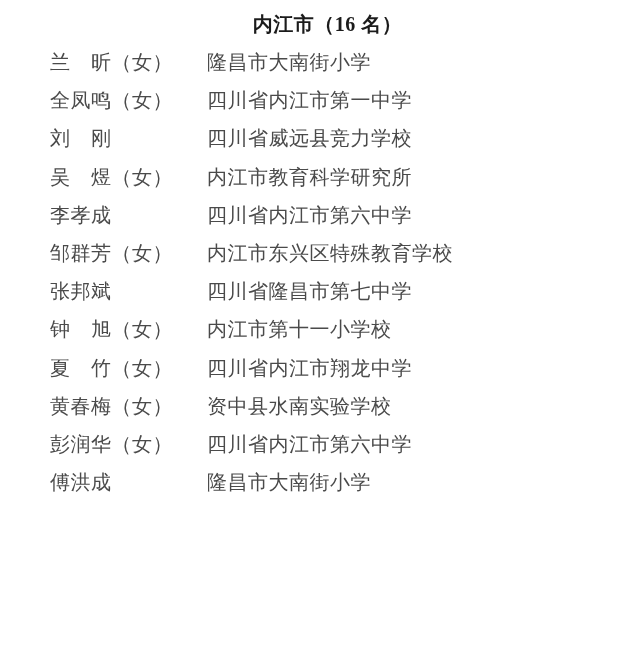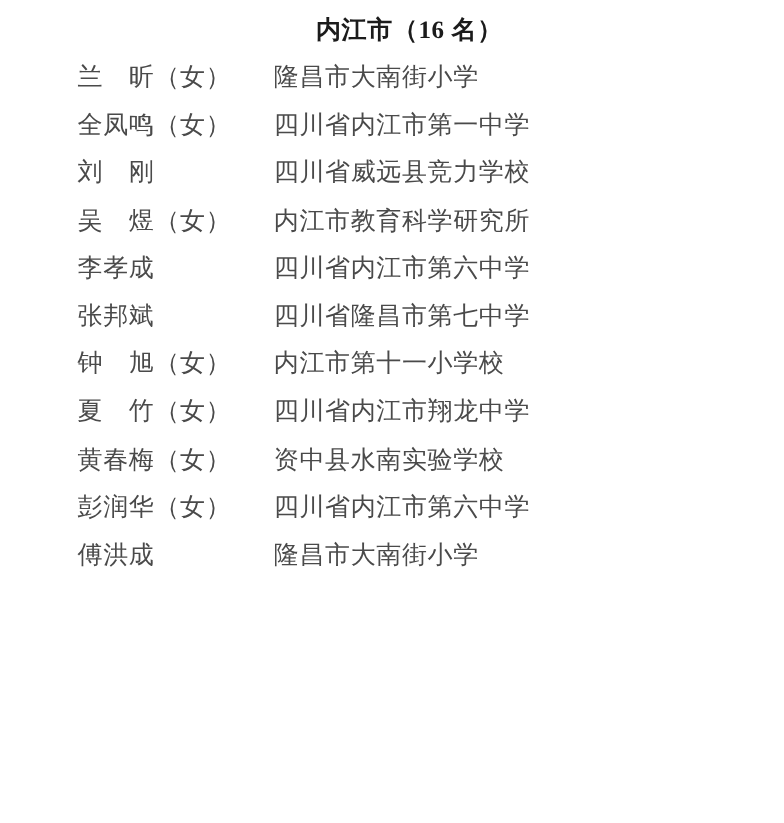--- a/index.html
+++ b/index.html
@@ -31,21 +31,21 @@
   .row {
     height: 38.2px;
     line-height: 38.2px;
     font-size: 20px;
     color: #4a4a4a;
     letter-spacing: 0.5px;
     white-space: nowrap;
   }
   .name-cell {
     display: inline-block;
-    margin-left: 34px;
+    margin-left: 22px;
     width: 157px;
     vertical-align: top;
   }
   .school-cell {
     display: inline-block;
     vertical-align: top;
   }
 </style>
 </head>
 <body>
@@ -67,20 +67,23 @@
 
 
   <div class="row">
     <span class="name-cell"><span>吴　煜</span><span>（女）</span></span><span class="school-cell">内江市教育科学研究所</span>
   </div>
 
   <div class="row">
     <span class="name-cell"><span>李孝成</span><span></span></span><span class="school-cell">四川省内江市第六中学</span>
   </div>
 
+  <div class="row">
+    <span class="name-cell"><span>邹群芳</span><span>（女）</span></span><span class="school-cell">内江市东兴区特殊教育学校</span>
+  </div>
 
 
   <div class="row">
     <span class="name-cell"><span>张邦斌</span><span></span></span><span class="school-cell">四川省隆昌市第七中学</span>
   </div>
 
   <div class="row">
     <span class="name-cell"><span>钟　旭</span><span>（女）</span></span><span class="school-cell">内江市第十一小学校</span>
   </div>
 

